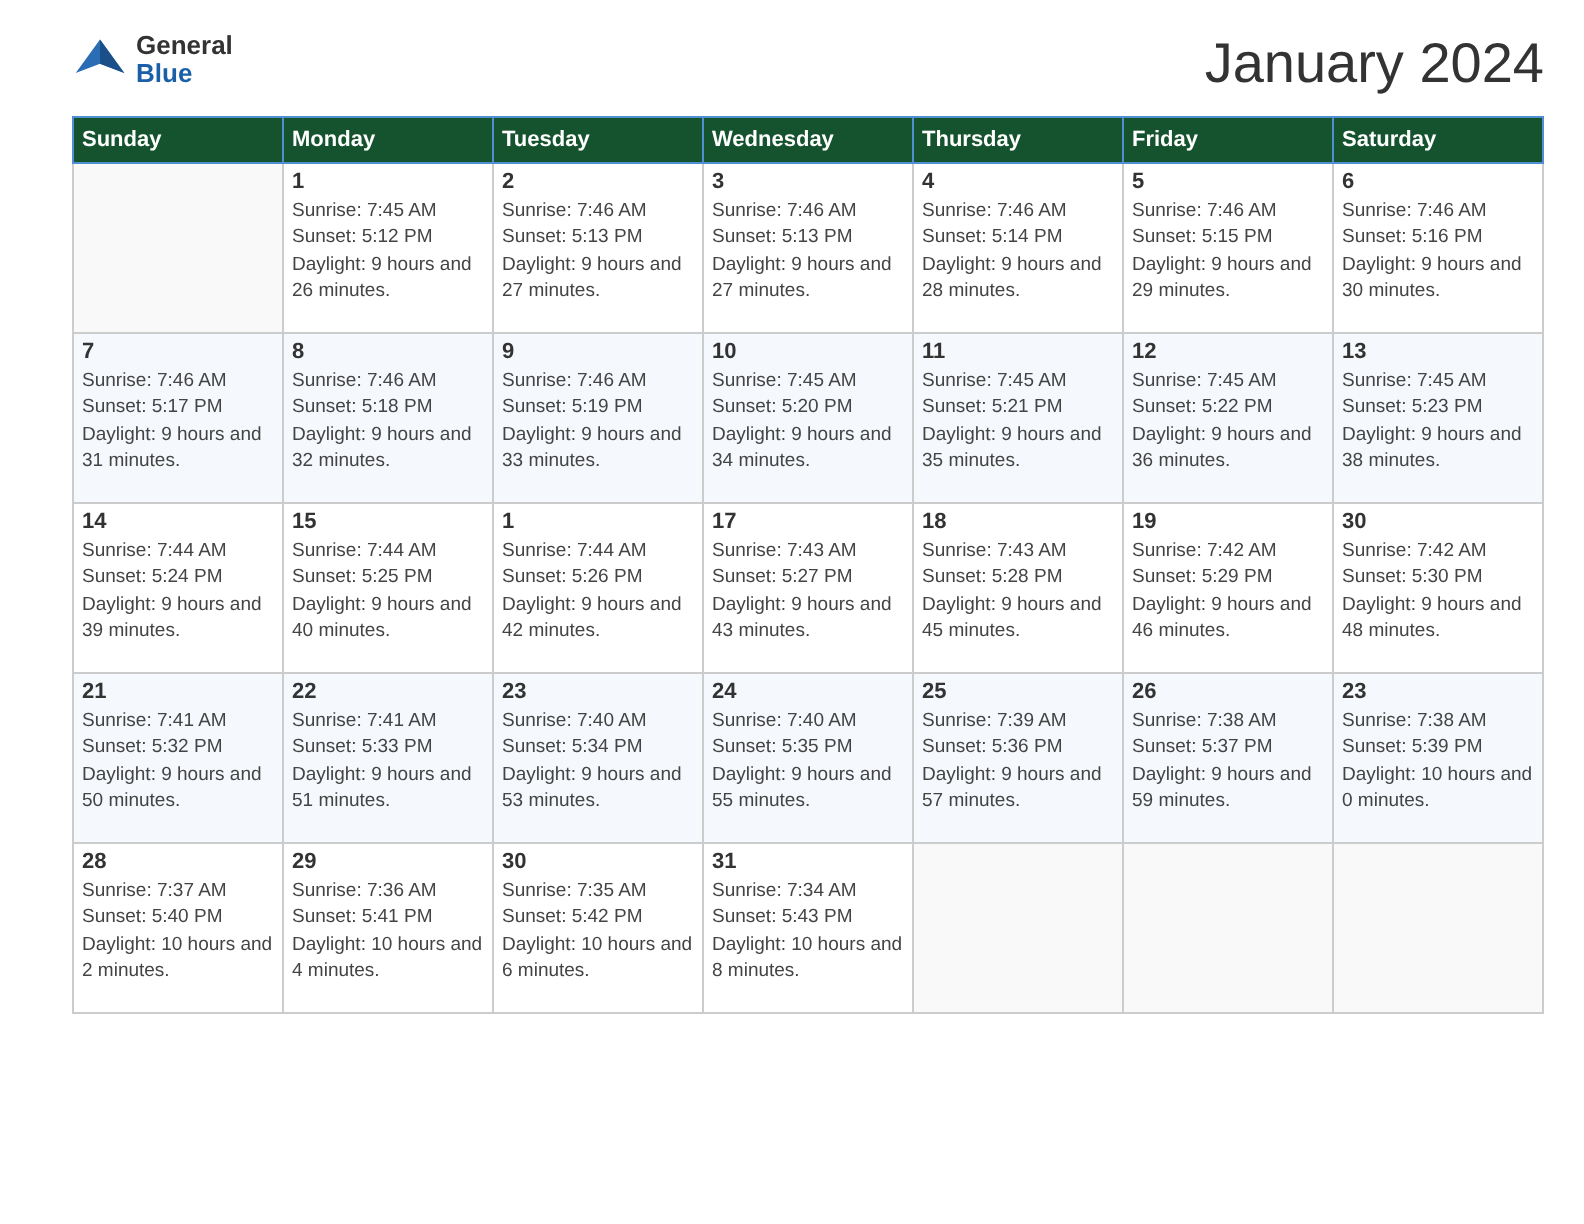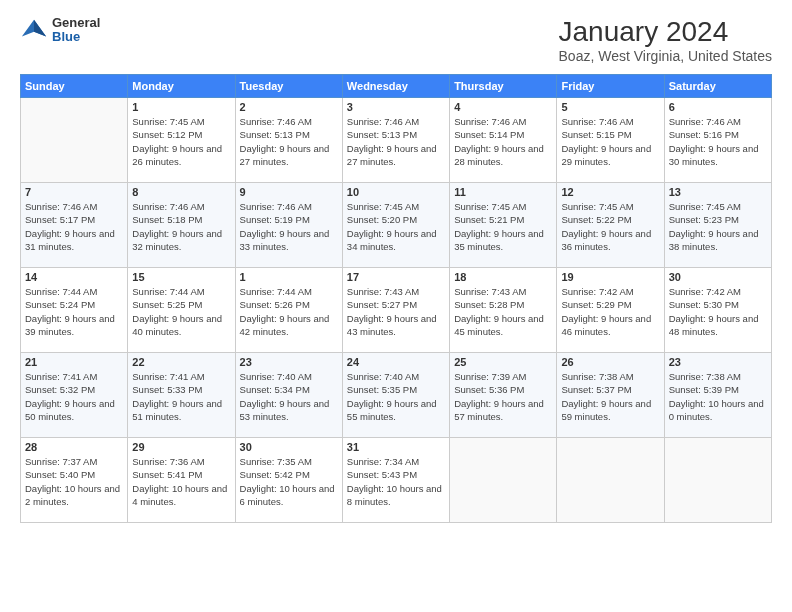--- a/index.html
+++ b/index.html
@@ -6,21 +6,21 @@
     body {
       font-family: Arial, sans-serif;
       background: #fff;
       width: 792px;
       height: 612px;
       overflow: hidden;
     }
     .page {
       width: 792px;
       height: 599px;
-      padding: 16px 20px 10px 20px;
+      padding: 16px 20px 10px 36px;
     }
     .header {
       display: flex;
       align-items: flex-start;
       justify-content: space-between;
       margin-bottom: 10px;
     }
     .logo {
       display: flex;
       align-items: center;
@@ -51,21 +51,21 @@
       font-size: 14px;
       color: #555;
       font-weight: normal;
     }
     .calendar {
       width: 100%;
       border-collapse: collapse;
       font-size: 10px;
     }
     .calendar thead tr th {
-      background: #3b82f6;
+      background: #14532d;
       color: #fff;
       padding: 5px 4px;
       text-align: left;
       font-size: 11px;
       font-weight: bold;
       border: 1px solid #5090d0;
       margin-left: 12px;
     }
     .calendar tbody tr td {
       border: 1px solid #ccc;
@@ -103,21 +103,20 @@
         <polygon points="15,4 28,22 15,17 2,22" fill="#2a6db5"></polygon>
         <polygon points="15,4 28,22 15,17" fill="#1a4f8a"></polygon>
       </svg>
       <div class="logo-text">
         <span class="general">General</span>
         <span class="blue">Blue</span>
       </div>
     </div>
     <div class="title-block">
       <h1>January 2024</h1>
-      <h2>Boaz, West Virginia, United States</h2>
     </div>
   </div>
 
   <table class="calendar">
     <thead>
       <tr>
         <th>Sunday</th>
         <th>Monday</th>
         <th>Tuesday</th>
         <th>Wednesday</th>

